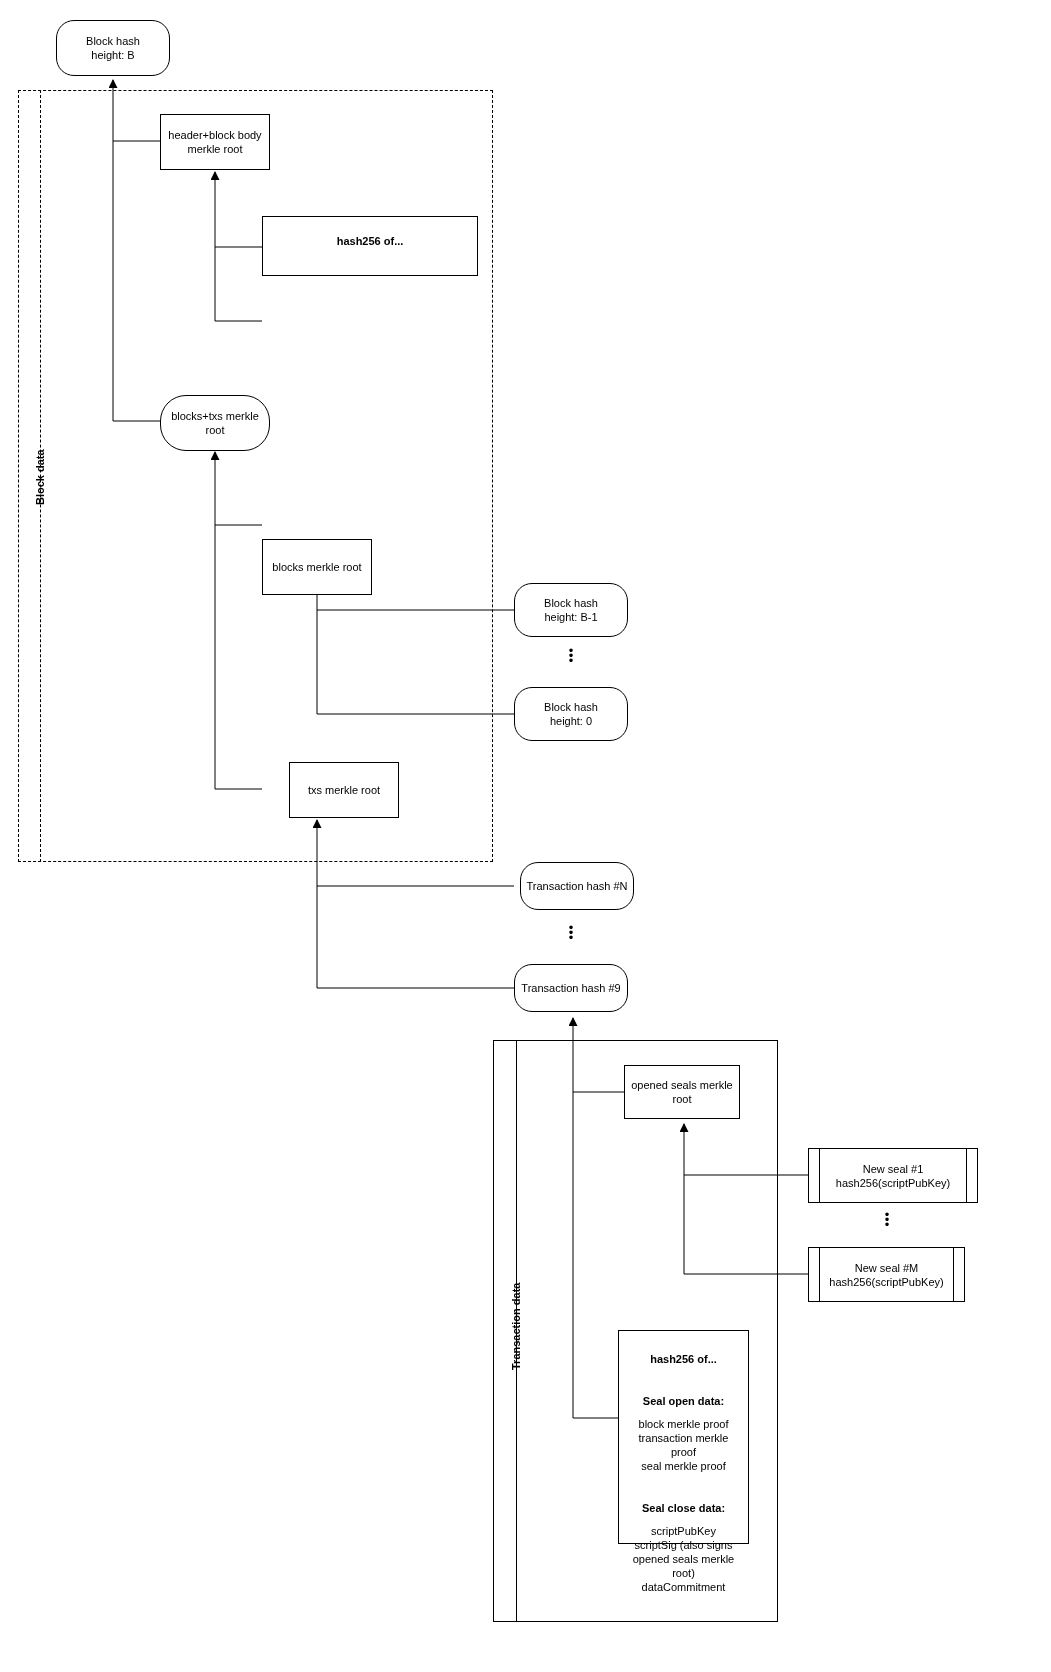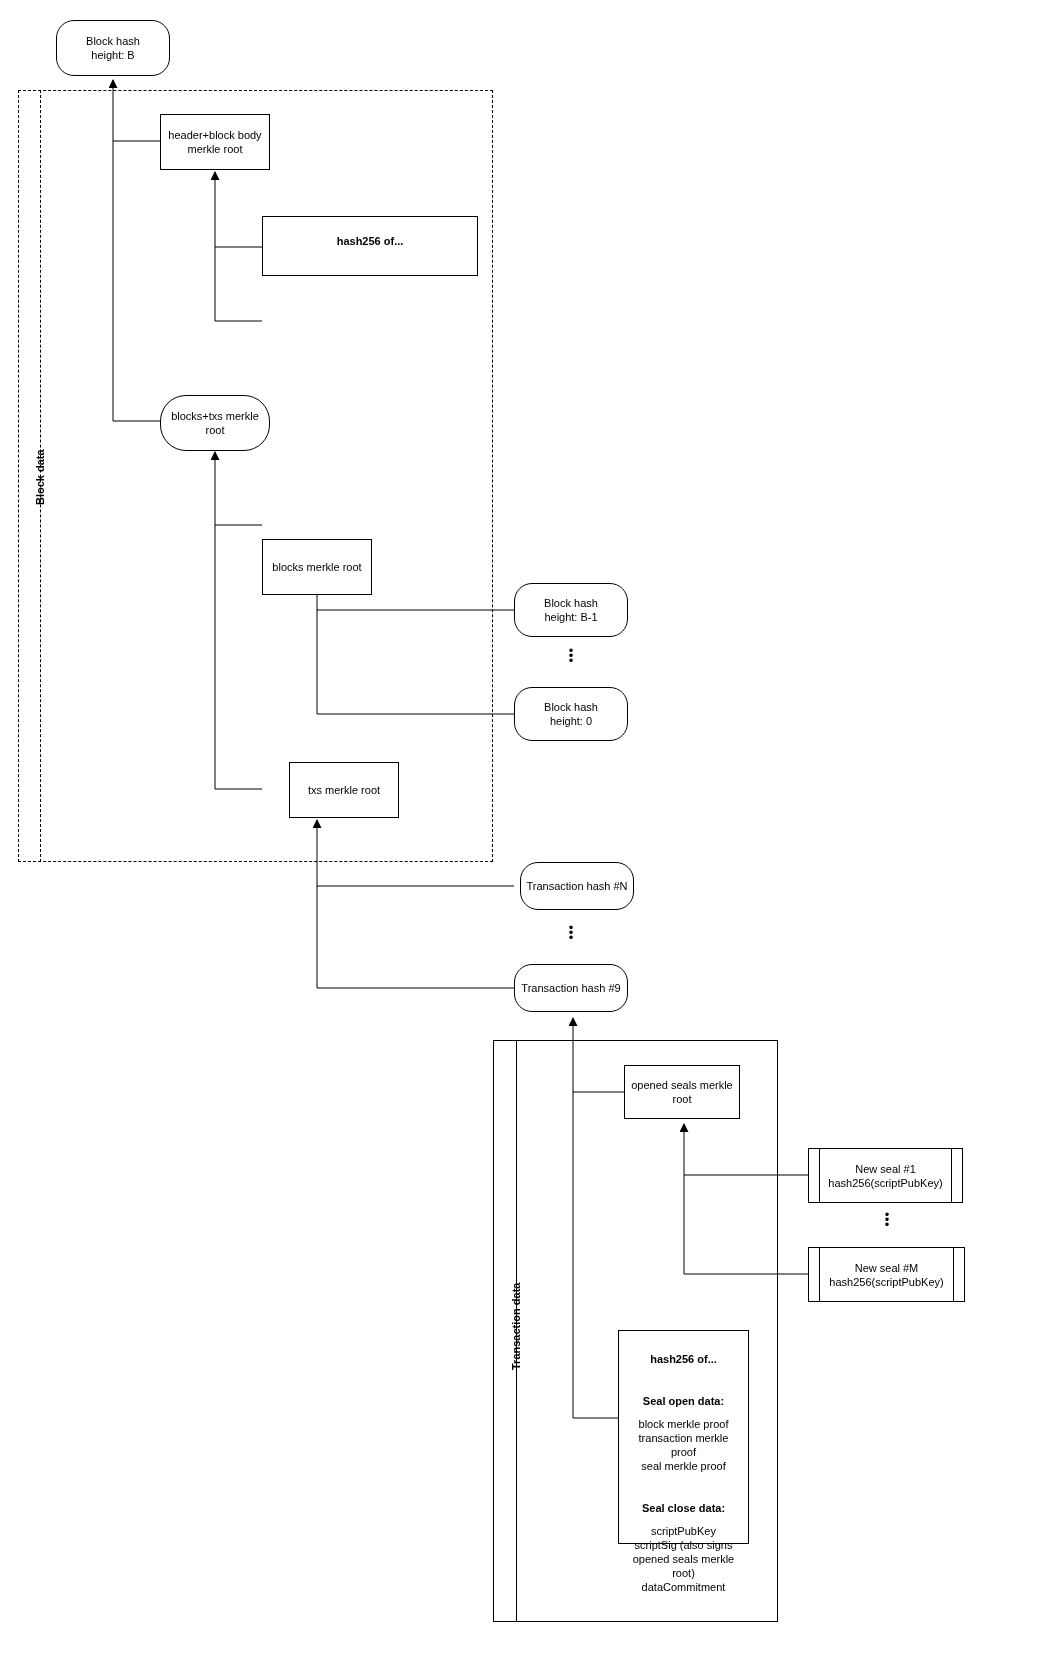--- a/index.html
+++ b/index.html
@@ -212,21 +212,21 @@
 
   <div class="group-frame solid-frame" style="left:493px; top:1040px; width:285px; height:582px;"></div>
   <div class="group-frame" style="left:516px; top:1040px; width:0px; height:582px; border-left:1px solid #000;"></div>
   <div class="vlabel" style="left:510px; top:1370px;">Transaction data</div>
 
   <div class="node" style="left:624px; top:1065px; width:116px; height:54px;">
     <span class="txt">opened seals merkle
 root</span>
   </div>
 
-  <div class="sealbox" style="left:808px; top:1148px; width:155px; height:55px;">
+  <div class="sealbox" style="left:808px; top:1148px; width:170px; height:55px;">
     <div class="cap"></div>
     <div class="mid">New seal #1
 hash256(scriptPubKey)</div>
     <div class="cap right"></div>
   </div>
 
   <div class="ellipsis-v" style="left:877px; top:1212px;">
     <span>•</span>
       <span>•</span>
       <span>•</span>

